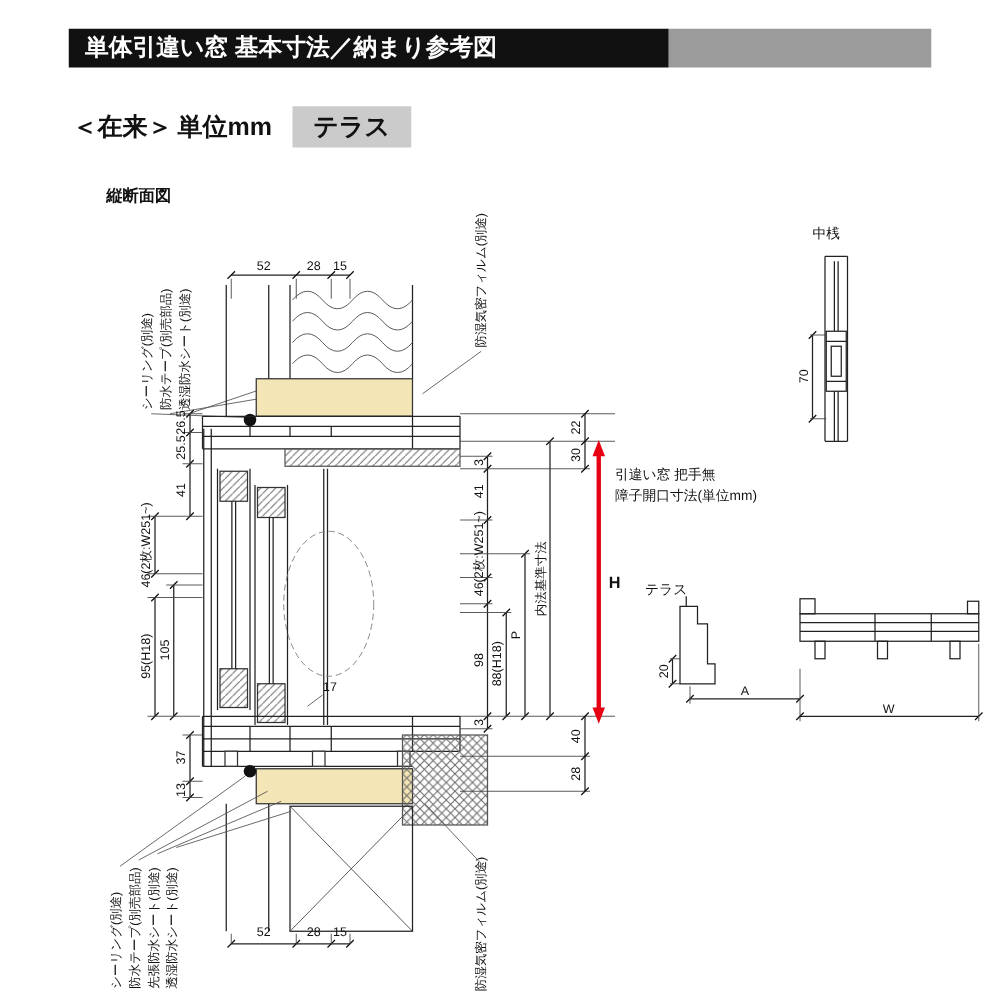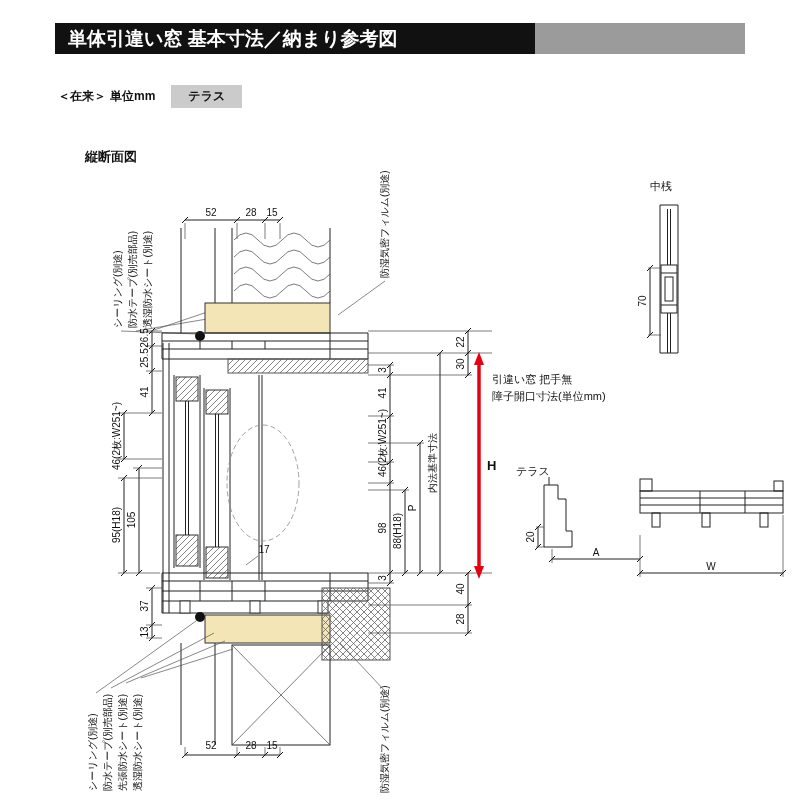--- a/index.html
+++ b/index.html
@@ -6,21 +6,21 @@
   html,body { width:800px; height:800px; background:#fff;
     font-family:"Liberation Sans","DejaVu Sans",sans-serif; color:#111; }
   .page { position:relative; width:800px; height:800px; background:#fff; overflow:hidden;margin-top:13px; }
 
   .titlebar { position:absolute; left:55px; top:10px; width:690px; height:31px; display:flex; }
   .titlebar .black { width:480px; background:#111; color:#fff; font-weight:bold;
     font-size:19px; line-height:31px; padding-left:13px; white-space:nowrap; overflow:hidden; }
   .titlebar .gray { flex:1; background:#9b9b9b; }
 
   .subheader { position:absolute; left:58px; top:72px; display:flex; align-items:center;
-    font-size:12px; font-weight:bold; }
+    font-size:20px; font-weight:bold; }
   .subheader .type { margin-left:4px; }
   .subheader .badge { margin-left:16px; background:#cbcbcb; padding:3px 17px; }
 
   .drawing { position:absolute; left:0; top:130px; width:720px; height:670px; }
 
   svg text { font-family:"Liberation Sans","DejaVu Sans",sans-serif; fill:#111; }
   .dim { font-size:10px; }
   .callout { font-size:10px; }
   .lbl { font-size:11px; }
   .seclbl { font-size:13px; font-weight:bold; }

